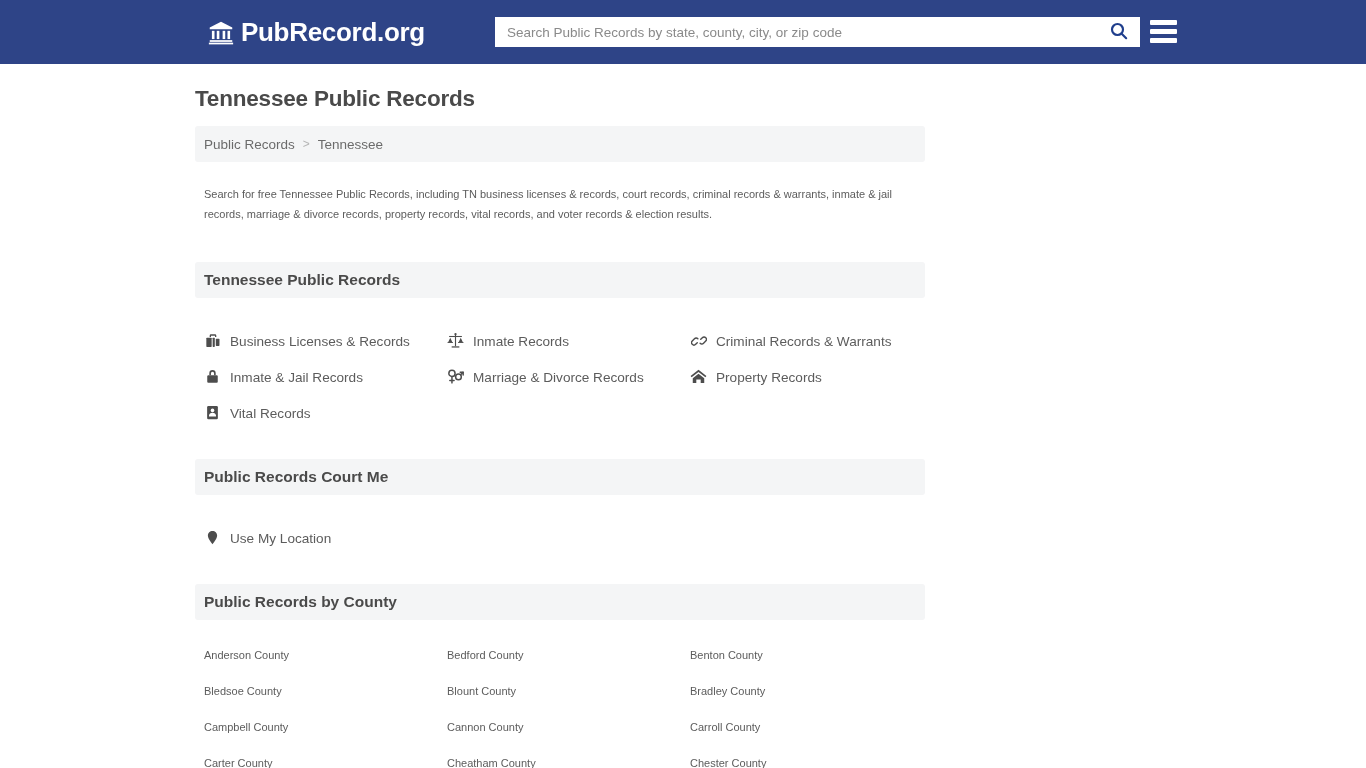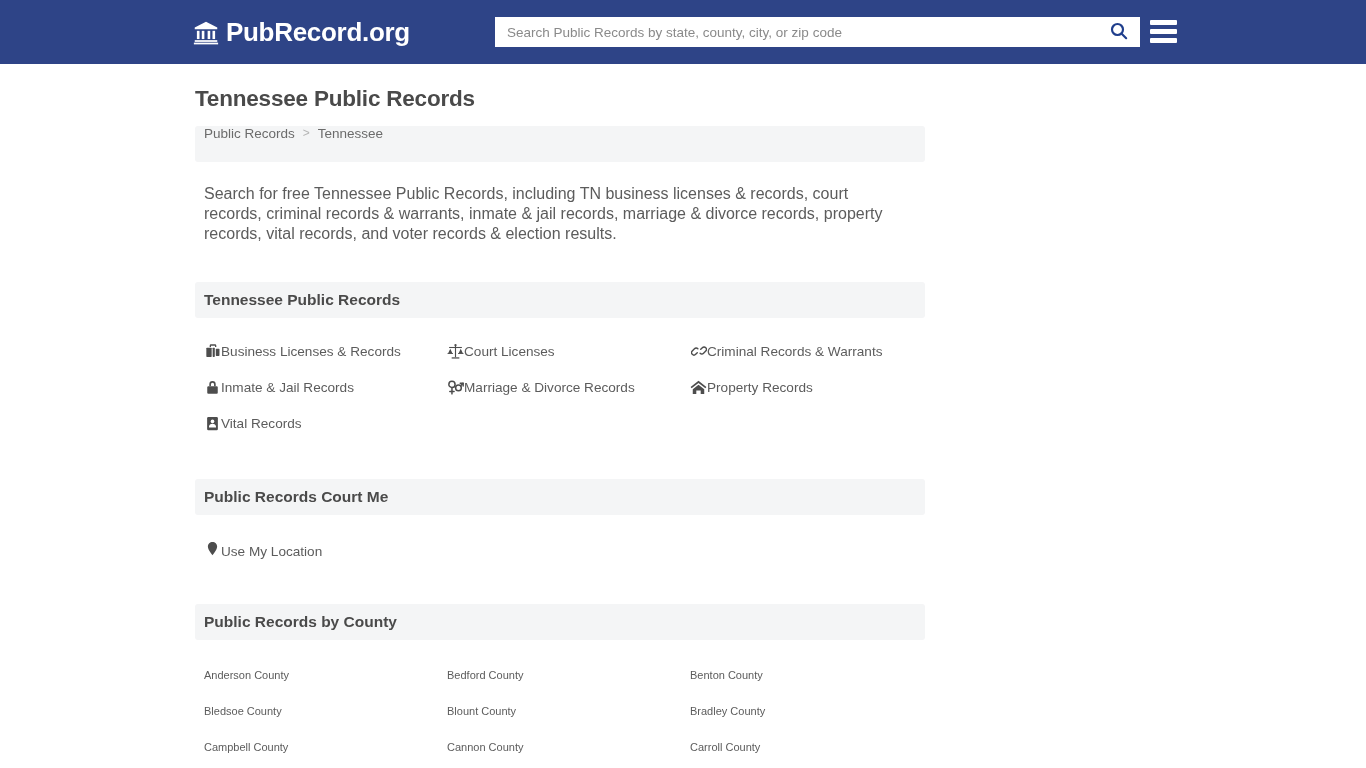--- a/index.html
+++ b/index.html
@@ -19,21 +19,21 @@
   .site-header {
     width: 1366px;
     height: 64px;
     background: #2e4487;
     display: flex;
     align-items: center;
     position: relative;
   }
   .brand {
     position: absolute;
-    left: 193px;
+    left: 208px;
     top: 0;
     height: 64px;
     display: flex;
     align-items: center;
     gap: 7px;
     text-decoration: none;
   }
   .brand-icon {
     width: 26px;
     height: 26px;
@@ -123,39 +123,40 @@
     color: #4a4a4a;
     letter-spacing: -0.2px;
   }
 
   .breadcrumb {
     width: 730px;
     height: 36px;
     background: #f4f5f6;
     border-radius: 3px;
     display: flex;
+    align-items: center;
     padding-left: 9px;
     font-size: 13.5px;
     color: #6b6b6b;
   }
   .breadcrumb a {
     color: #6b6b6b;
     text-decoration: none;
   }
   .breadcrumb .sep {
     margin: 0 8px;
     color: #b5b5b5;
     font-size: 12px;
   }
 
   .description {
     width: 700px;
     margin: 0;
     padding: 22px 0 0 9px;
-    font-size: 16px;
+    font-size: 11px;
     line-height: 20px;
     color: #5c5c5c;
   }
 
   .section {
     padding-top: 38px;
   }
   .section-header {
     width: 730px;
     height: 36px;
@@ -169,22 +170,23 @@
     color: #4a4a4a;
   }
 
   .link-grid {
     display: grid;
     grid-template-columns: 243px 243px 243px;
     padding-top: 15px;
   }
   .link-item {
     display: flex;
-    align-items: center;
+    align-items: flex-end;
     height: 36px;
+    gap: 9px;
     padding-left: 9px;
     text-decoration: none;
     overflow: hidden;
   }
   .link-item .ico {
     width: 17px;
     min-width: 17px;
     height: 17px;
     display: flex;
     align-items: center;
@@ -296,21 +298,21 @@
               <rect x="11.2" y="3.4" width="1.6" height="16.6"></rect>
               <rect x="6.6" y="20.2" width="10.8" height="1.8"></rect>
               <rect x="3" y="5.6" width="18" height="1.5"></rect>
               <circle cx="12" cy="3" r="1.6"></circle>
               <path d="M4.6 8 1.6 14.4h6L4.6 8z"></path>
               <path d="M19.4 8l-3 6.4h6L19.4 8z"></path>
               <rect x="0.8" y="14.2" width="7.6" height="1.3"></rect>
               <rect x="15.6" y="14.2" width="7.6" height="1.3"></rect>
             </svg>
           </span>
-          <span class="lbl">Court Licenses</span>
+          <span class="lbl">Inmate Records</span>
         </a>
 
         <a class="link-item" href="#">
           <span class="ico">
             <svg viewBox="0 0 24 24" width="16" height="16" fill="none" stroke="currentColor" stroke-width="2.1" stroke-linecap="round" aria-hidden="true">
               <path d="M9.4 14.6 7 17a3.6 3.6 0 0 1-5.1-5.1l3.3-3.3a3.6 3.6 0 0 1 5.1 0"></path>
               <path d="M14.6 9.4 17 7a3.6 3.6 0 0 1 5.1 5.1l-3.3 3.3a3.6 3.6 0 0 1-5.1 0"></path>
             </svg>
           </span>
           <span class="lbl">Criminal Records &amp; Warrants</span>

